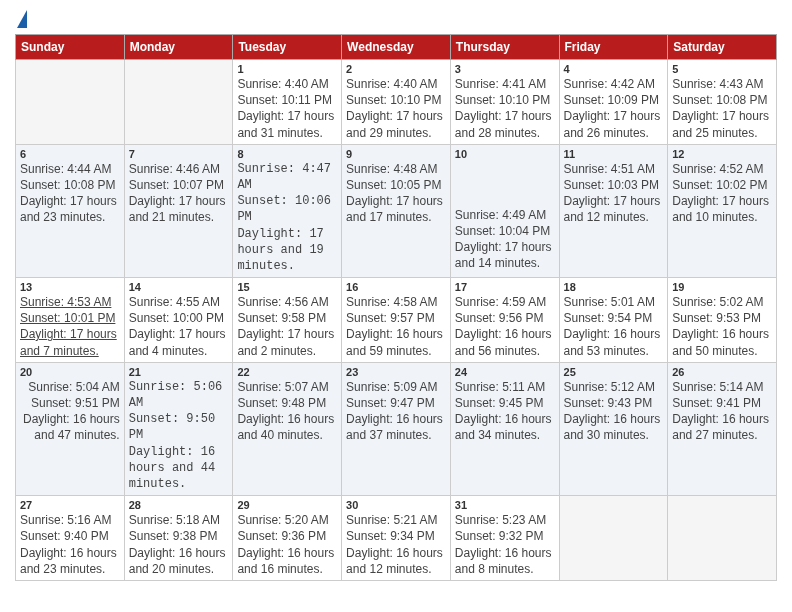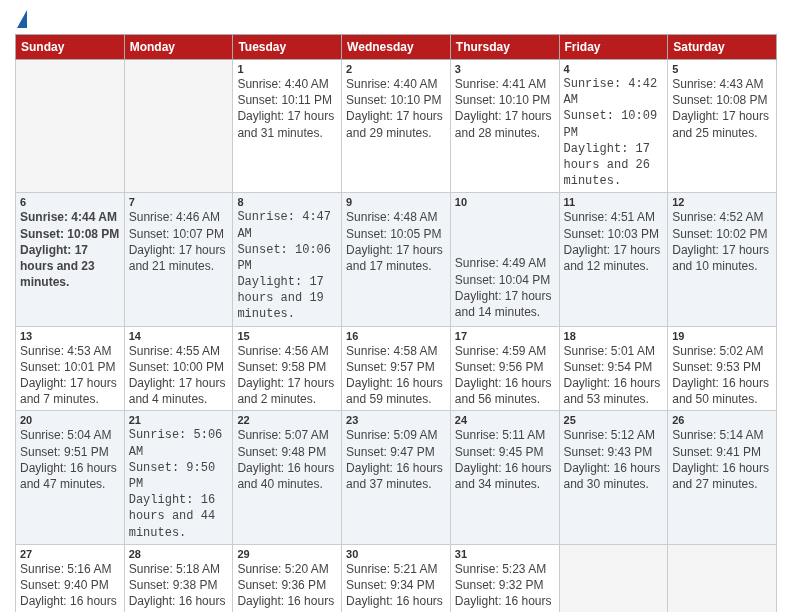--- a/index.html
+++ b/index.html
@@ -153,35 +153,35 @@
 Daylight: 17 hours and 29 minutes.</div>
           </td>
           <td>
             <span class="day-num">3</span>
             <div class="day-info" style="white-space: pre-line;">Sunrise: 4:41 AM
 Sunset: 10:10 PM
 Daylight: 17 hours and 28 minutes.</div>
           </td>
           <td>
             <span class="day-num">4</span>
-            <div class="day-info" style="white-space: pre-line; font-family: Liberation Mono, monospace;">Sunrise: 4:42 AM
+            <div class="day-info" style="white-space: pre-line;">Sunrise: 4:42 AM
 Sunset: 10:09 PM
 Daylight: 17 hours and 26 minutes.</div>
           </td>
           <td>
             <span class="day-num">5</span>
             <div class="day-info" style="white-space: pre-line;">Sunrise: 4:43 AM
 Sunset: 10:08 PM
 Daylight: 17 hours and 25 minutes.</div>
           </td>
         </tr>
         <tr class="row-shaded">
           <td>
             <span class="day-num">6</span>
-            <div class="day-info" style="white-space: pre-line; font-weight: bold;">Sunrise: 4:44 AM
+            <div class="day-info" style="white-space: pre-line;">Sunrise: 4:44 AM
 Sunset: 10:08 PM
 Daylight: 17 hours and 23 minutes.</div>
           </td>
           <td>
             <span class="day-num">7</span>
             <div class="day-info" style="white-space: pre-line;">Sunrise: 4:46 AM
 Sunset: 10:07 PM
 Daylight: 17 hours and 21 minutes.</div>
           </td>
           <td>
@@ -211,21 +211,21 @@
           <td>
             <span class="day-num">12</span>
             <div class="day-info" style="white-space: pre-line;">Sunrise: 4:52 AM
 Sunset: 10:02 PM
 Daylight: 17 hours and 10 minutes.</div>
           </td>
         </tr>
         <tr>
           <td>
             <span class="day-num">13</span>
-            <div class="day-info" style="white-space: pre-line;">Sunrise: 4:53 AM
+            <div class="day-info" style="white-space: pre-line; text-decoration: underline;">Sunrise: 4:53 AM
 Sunset: 10:01 PM
 Daylight: 17 hours and 7 minutes.</div>
           </td>
           <td>
             <span class="day-num">14</span>
             <div class="day-info" style="white-space: pre-line;">Sunrise: 4:55 AM
 Sunset: 10:00 PM
 Daylight: 17 hours and 4 minutes.</div>
           </td>
           <td>
@@ -255,21 +255,21 @@
           <td>
             <span class="day-num">19</span>
             <div class="day-info" style="white-space: pre-line;">Sunrise: 5:02 AM
 Sunset: 9:53 PM
 Daylight: 16 hours and 50 minutes.</div>
           </td>
         </tr>
         <tr class="row-shaded">
           <td>
             <span class="day-num">20</span>
-            <div class="day-info" style="white-space: pre-line;">Sunrise: 5:04 AM
+            <div class="day-info" style="white-space: pre-line; text-align: right;">Sunrise: 5:04 AM
 Sunset: 9:51 PM
 Daylight: 16 hours and 47 minutes.</div>
           </td>
           <td>
             <span class="day-num">21</span>
             <div class="day-info" style="white-space: pre-line; font-family: Liberation Mono, monospace;">Sunrise: 5:06 AM
 Sunset: 9:50 PM
 Daylight: 16 hours and 44 minutes.</div>
           </td>
           <td>

